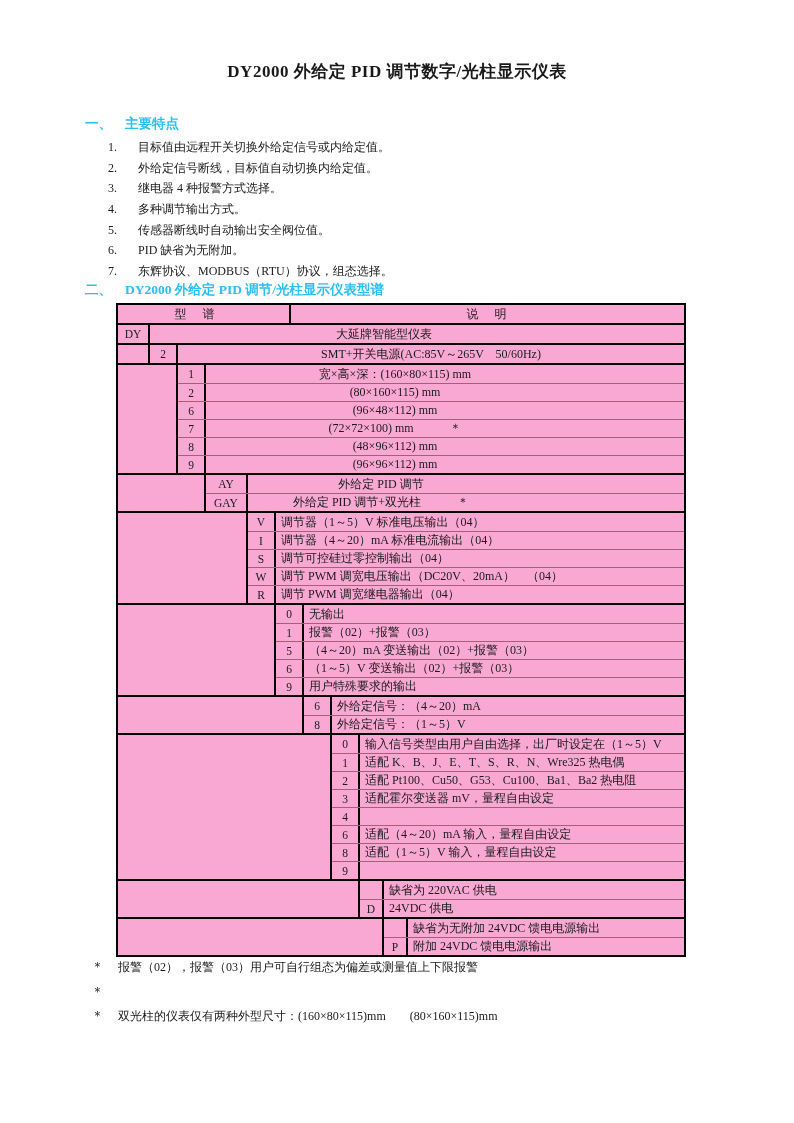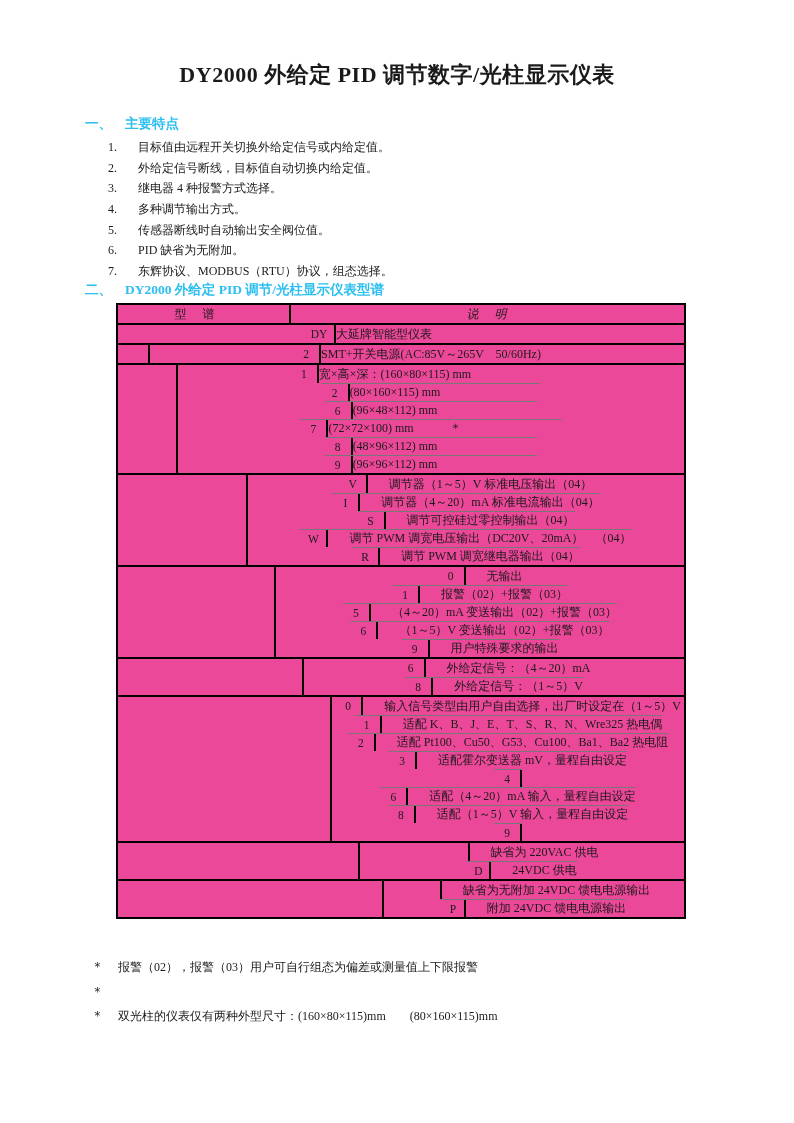--- a/index.html
+++ b/index.html
@@ -6,72 +6,72 @@
   html, body { width: 794px; height: 1123px; background: #ffffff; }
   body {
     position: relative;
     font-family: "Liberation Serif", "DejaVu Serif", serif;
     color: #1a1a1a;
     font-size: 12px;
   }
 
   .doc-title {
     position: absolute; top: 60px; left: 0; width: 794px;
-    text-align: center; font-size: 22px; font-weight: bold;
+    text-align: center; font-size: 17px; font-weight: bold;
     letter-spacing: 0.5px;
   }
 
   .s-heading {
     position: absolute; left: 85px;
     display: flex; align-items: center;
     font-size: 13.5px; font-weight: bold; color: #2cbfef;
   }
   #s1-heading { top: 115px; }
   #s2-heading { top: 281px; }
   .s-heading .s-num { margin-right: 13px; }
 
   .feature-list { position: absolute; left: 108px; top: 137px; }
   .feature-item { height: 20.7px; display: flex; align-items: center; }
   .feature-item .li-num { width: 30px; flex-shrink: 0; }
   .feature-item .li-text { white-space: nowrap; }
 
   .spec-table {
     position: absolute; left: 116px; top: 303px; width: 570px;
-    border: 2px solid #000; background: #ec4899;
+    border: 2px solid #000; background: #f9a8d4;
   }
   .tgroup { display: flex; }
   .tgroup + .tgroup { border-top: 2px solid #000; }
   .blankcell { flex-shrink: 0; border-right: 2px solid #000; }
   .l32 { width: 32px; }  .l60 { width: 60px; }  .l88 { width: 88px; }
   .l130 { width: 130px; } .l158 { width: 158px; } .l186 { width: 186px; }
   .l214 { width: 214px; } .l242 { width: 242px; } .l266 { width: 266px; }
-  .rows { flex: 1; display: flex; flex-direction: column; min-width: 0; align-items: center; }
+  .rows { flex: 1; display: flex; flex-direction: column; min-width: 0; }
   .trow { display: flex; height: 18px; }
   .trow + .trow { border-top: 1px solid #777; }
   .code {
     flex-shrink: 0; border-right: 2px solid #000;
     display: flex; align-items: center; justify-content: center;
     font-size: 11.5px;
   }
   .w24 { width: 24px; } .w28 { width: 28px; } .w32 { width: 32px; } .w42 { width: 42px; }
   .desc {
     flex: 1; display: flex; align-items: center;
-    padding-left: 21px; white-space: nowrap; overflow: hidden;
+    padding-left: 5px; white-space: nowrap; overflow: hidden;
   }
   .desc.ctr { justify-content: center; padding-left: 0; }
   .pr66  { padding-right: 66px; }
   .pr84  { }
   .pr115 { padding-right: 100px; }
   .pr170 { padding-right: 170px; }
   .hcell {
     height: 18px; display: flex; align-items: center; justify-content: center;
     letter-spacing: 2px;
   }
   .hcell.hleft { width: 173px; border-right: 2px solid #000; padding-right: 16px; flex-shrink: 0; }
-  .hcell.hright { flex: 1; font-style: italic; }
+  .hcell.hright { flex: 1; }
 
   .footnote { position: absolute; left: 91px; display: flex; align-items: center; }
   #footnote-0 { top: 958px; }
   #footnote-1 { top: 983px; }
   #footnote-2 { top: 1007px; }
   .footnote .fn-marker { width: 27px; flex-shrink: 0; font-size: 13px; }
   .footnote .fn-text { white-space: nowrap; }
 </style>
 </head>
 <body>
@@ -168,20 +168,33 @@
         <div class="code w28">8</div>
         <div class="desc ctr pr115">(48×96×112) mm</div>
       </div>
       <div class="trow">
         <div class="code w28">9</div>
         <div class="desc ctr pr115">(96×96×112) mm</div>
       </div>
     </div>
   </div>
 
+  <div class="tgroup">
+    <div class="blankcell l88"></div>
+    <div class="rows">
+      <div class="trow">
+        <div class="code w42">AY</div>
+        <div class="desc ctr pr170">外给定 PID 调节</div>
+      </div>
+      <div class="trow">
+        <div class="code w42">GAY</div>
+        <div class="desc ctr pr170">外给定 PID 调节+双光柱　　　＊</div>
+      </div>
+    </div>
+  </div>
 
   <div class="tgroup">
     <div class="blankcell l130"></div>
     <div class="rows">
       <div class="trow">
         <div class="code w28">V</div>
         <div class="desc">调节器（1～5）V 标准电压输出（04）</div>
       </div>
       <div class="trow">
         <div class="code w28">I</div>

